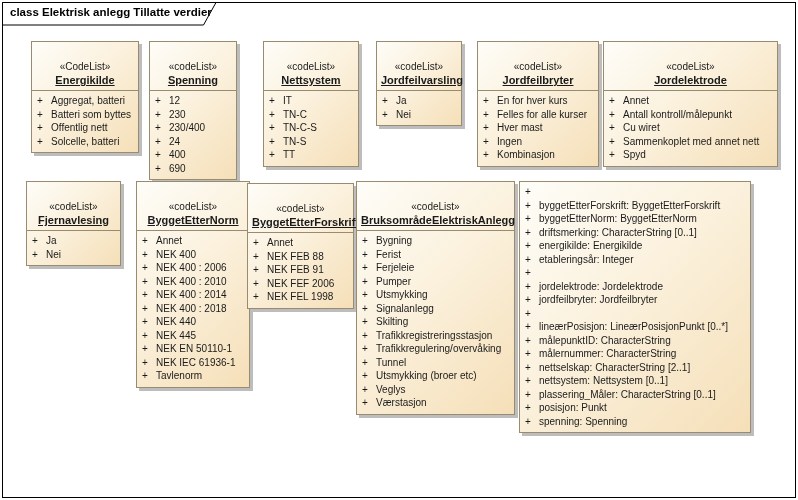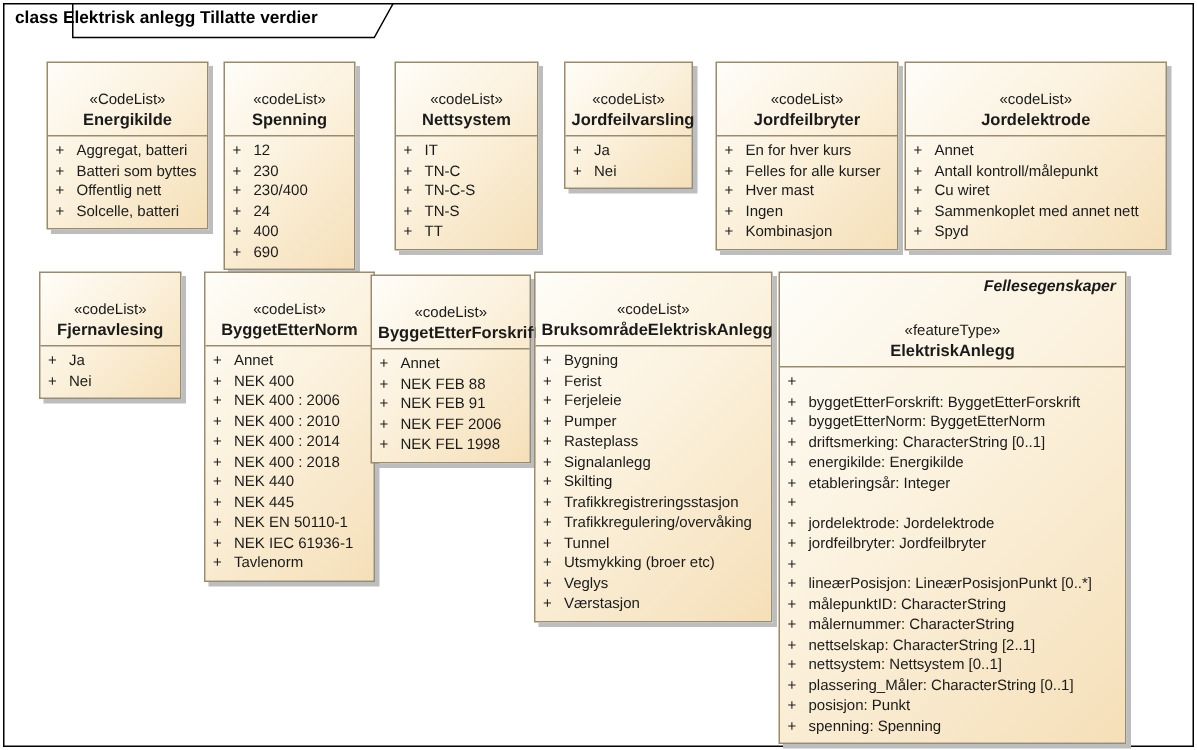--- a/index.html
+++ b/index.html
@@ -5,21 +5,21 @@
   html,body{margin:0;padding:0;}
   body{
     width:798px;height:500px;background:#ffffff;
     font-family:"Liberation Sans", sans-serif;
     position:relative;overflow:hidden;
   }
   .frame{
     position:absolute;left:2px;top:2px;width:792px;height:494px;
     border:1px solid #000000;background:#ffffff;
   }
-  .frame-tab{position:absolute;left:-1px;top:-1px;width:215px;height:24px;padding-left:46px;}
+  .frame-tab{position:absolute;left:-1px;top:-1px;width:215px;height:24px;}
   .frame-tab svg{display:block;}
   .frame-title{
     position:absolute;left:8px;top:4px;
     font-size:11.5px;font-weight:bold;color:#000000;white-space:nowrap;
   }
   .uml-box{
     position:absolute;
     border:1px solid #998b70;
     background:linear-gradient(135deg,#fefdf8 0%,#fbf1dd 45%,#f5dfb8 100%);
     box-shadow:3px 3px 0 #bdbdbd;
@@ -30,21 +30,21 @@
     padding:3px 4px 3px 4px;
     border-bottom:1px solid #998b70;
   }
   .class-tagline{
     text-align:right;
     font-style:italic;font-weight:bold;
     font-size:10.5px;line-height:13px;
     padding:0 2px 1px 0;
   }
   .class-stereotype{font-size:10px;line-height:12px;margin-top:16px;}
-  .class-name{font-size:11px;font-weight:bold;line-height:14px;}
+  .class-name{font-size:11px;font-weight:bold;line-height:14px;text-decoration:underline;}
   .box-items{padding:3px 3px 4px 5px;}
   .item{display:flex;line-height:13.5px;font-size:10px;white-space:nowrap;}
   .plus{flex:0 0 14px;width:14px;}
 </style>
 </head>
 <body>
 
 <div class="frame">
   <div class="frame-tab">
     <svg width="215" height="24">
@@ -322,21 +322,21 @@
           <div class="item">
             <span class="plus">+</span>
             <span class="item-text">Ferjeleie</span>
           </div>
           <div class="item">
             <span class="plus">+</span>
             <span class="item-text">Pumper</span>
           </div>
           <div class="item">
             <span class="plus">+</span>
-            <span class="item-text">Rasteplass</span>
+            <span class="item-text">Utsmykking</span>
           </div>
           <div class="item">
             <span class="plus">+</span>
             <span class="item-text">Signalanlegg</span>
           </div>
           <div class="item">
             <span class="plus">+</span>
             <span class="item-text">Skilting</span>
           </div>
           <div class="item">
@@ -359,25 +359,20 @@
             <span class="plus">+</span>
             <span class="item-text">Veglys</span>
           </div>
           <div class="item">
             <span class="plus">+</span>
             <span class="item-text">Værstasjon</span>
           </div>
         </div>
       </div>
       <div class="uml-box" style="left: 516px; top: 178px; width: 230px;">
-        <div class="box-header">
-          <div class="class-tagline">Fellesegenskaper</div>
-          <div class="class-stereotype">«featureType»</div>
-          <div class="class-name">ElektriskAnlegg</div>
-        </div>
         <div class="box-items">
           <div class="item">
             <span class="plus">+</span>
           </div>
           <div class="item">
             <span class="plus">+</span>
             <span class="item-text">byggetEtterForskrift: ByggetEtterForskrift</span>
           </div>
           <div class="item">
             <span class="plus">+</span>

